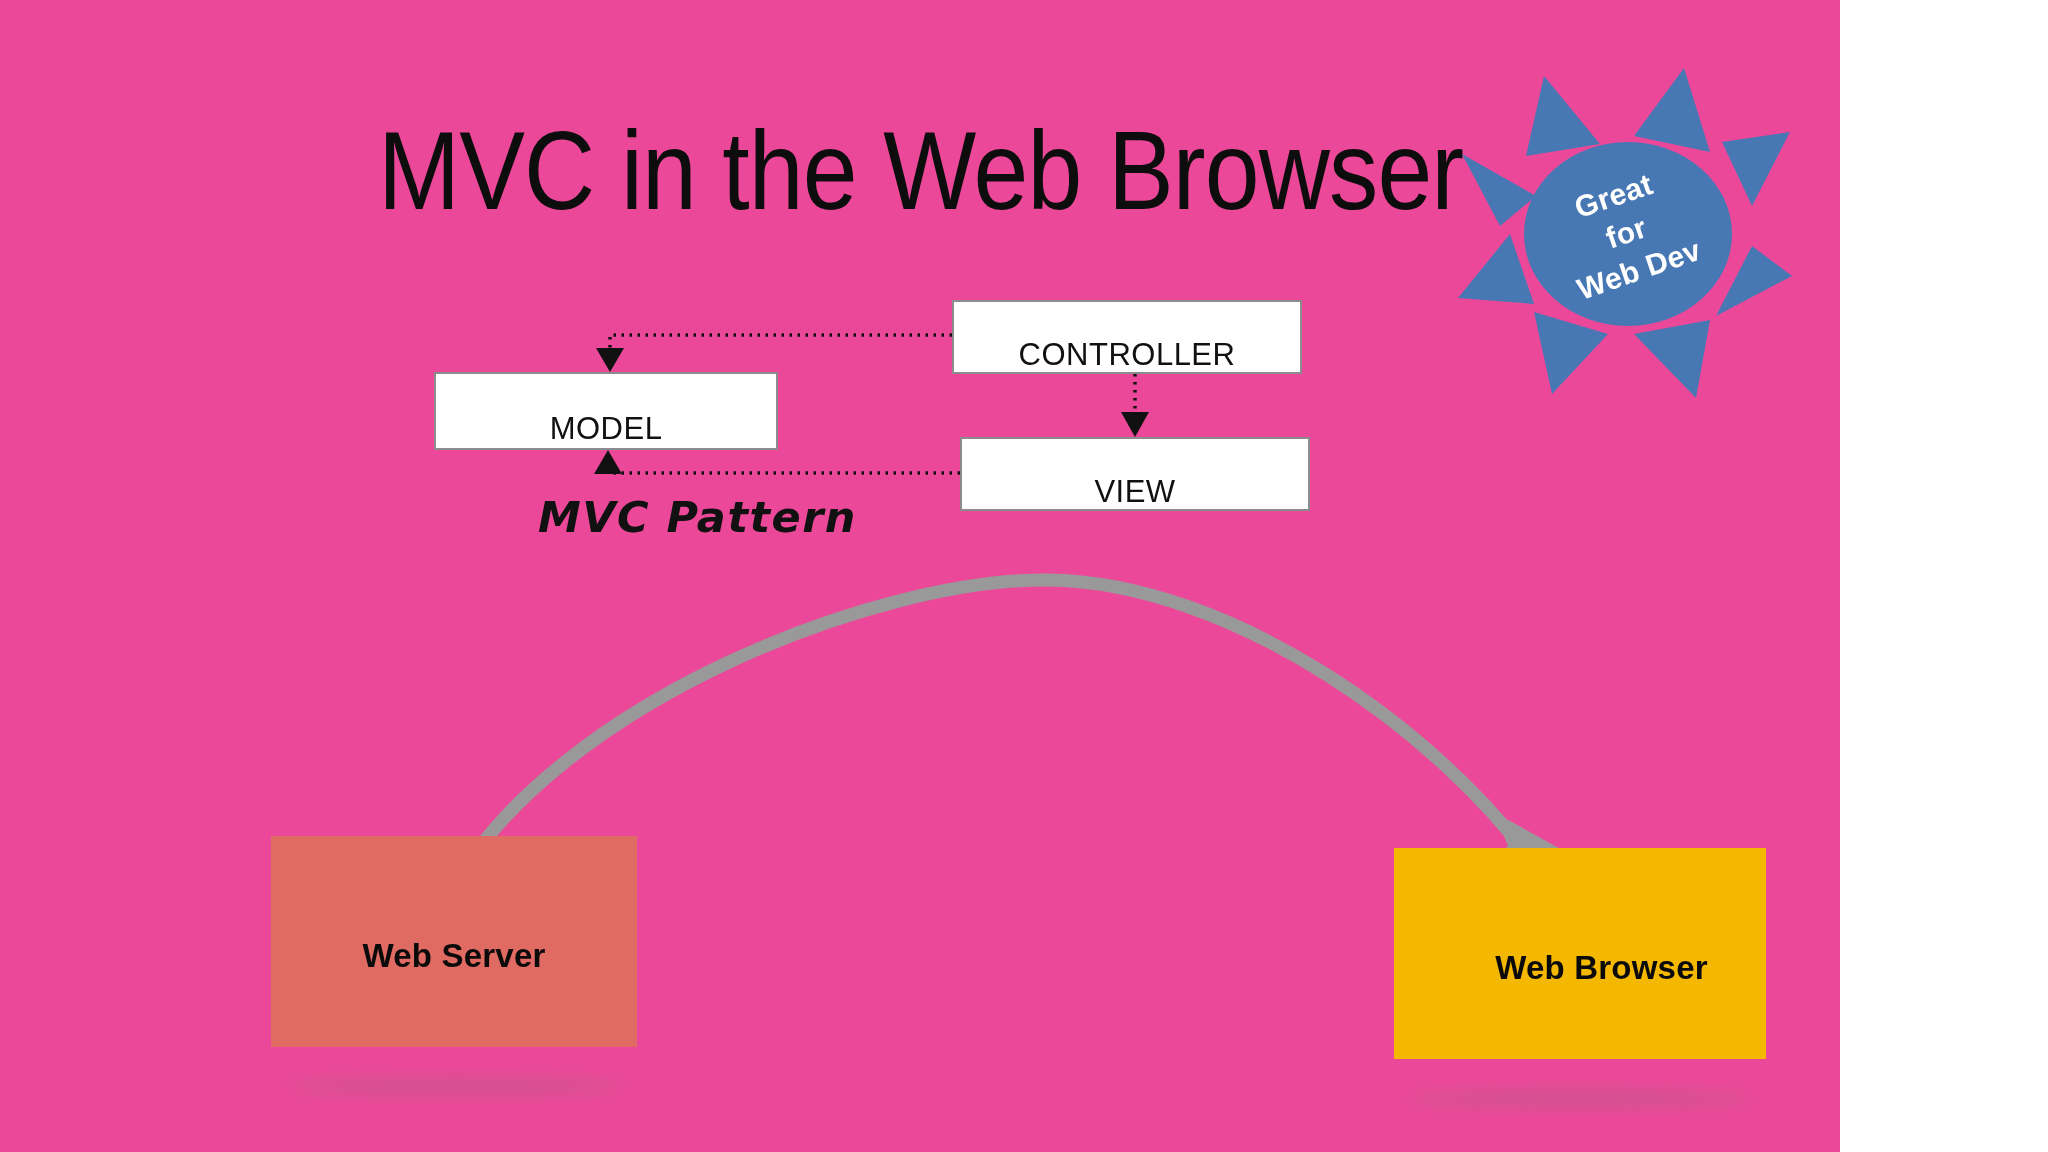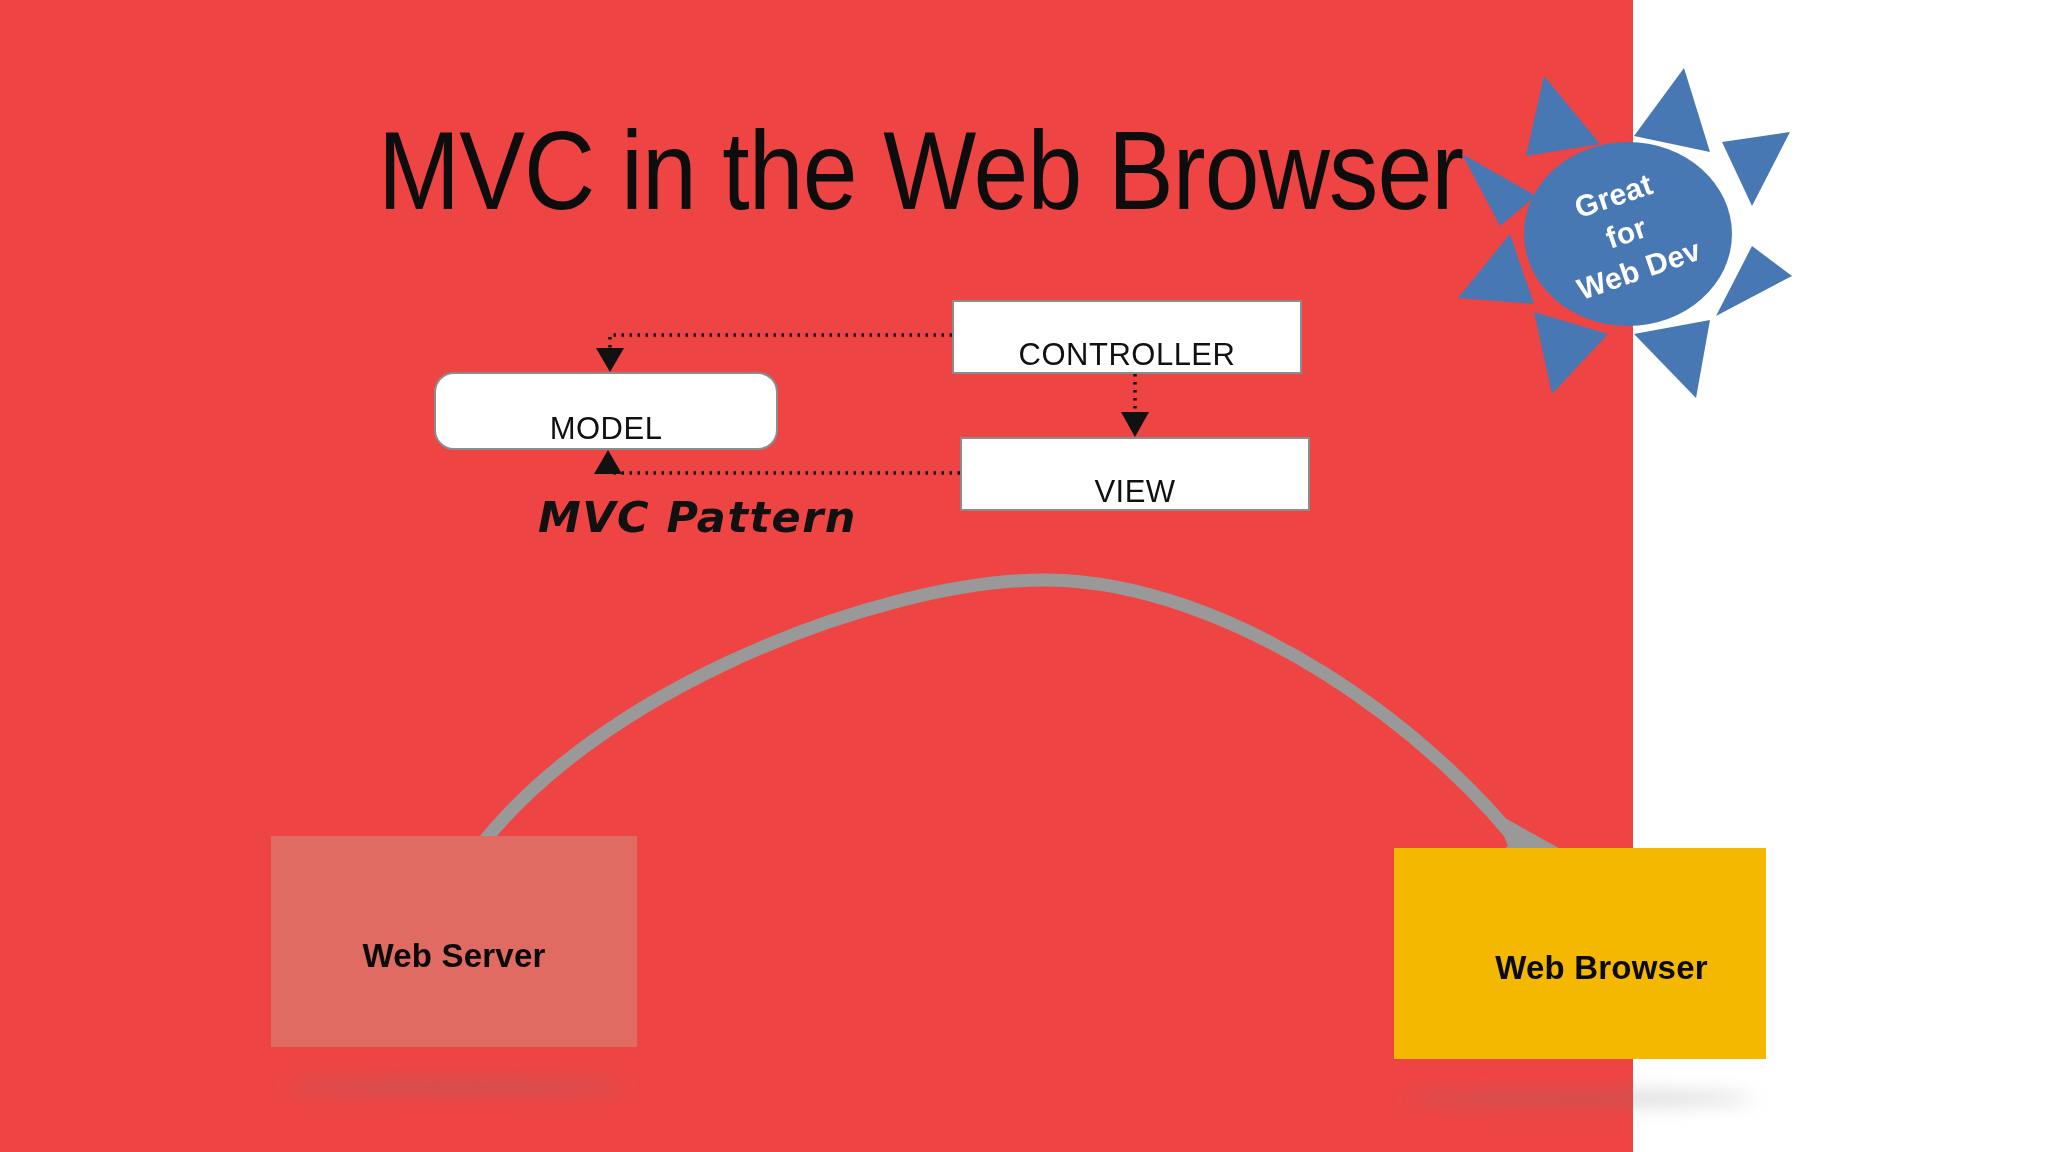--- a/index.html
+++ b/index.html
@@ -10,23 +10,23 @@
   }
   body {
     width: 2048px;
     height: 1152px;
     overflow: hidden;
     font-family: "Liberation Sans", sans-serif;
     position: relative;
   }
   #stage {
     position: relative;
-    width: 1633px;
+    width: 1840px;
     height: 1152px;
-    background: #ef4444;
+    background: #ec4899;
   }
 
   
   #page-title {
     position: absolute;
     left: 378px;
     top: 112px;
     font-family: "Liberation Sans", sans-serif;
     font-size: 112px;
     font-weight: 400;
@@ -184,21 +184,21 @@
       <path d="M 952 335 L 610 335 L 610 352" stroke="#111111" stroke-width="3.5" fill="none" stroke-dasharray="2.5 5.5" stroke-linecap="butt"></path>
       <polygon points="596,348 624,348 610,372" fill="#111111"></polygon>
 
       <path d="M 1135 374 L 1135 415" stroke="#111111" stroke-width="3.5" fill="none" stroke-dasharray="2.5 5.5" stroke-linecap="butt"></path>
       <polygon points="1121,412 1149,412 1135,437" fill="#111111"></polygon>
 
       <path d="M 960 473 L 608 473 L 608 470" stroke="#111111" stroke-width="3.5" fill="none" stroke-dasharray="2.5 5.5" stroke-linecap="butt"></path>
       <polygon points="594,474 622,474 608,450" fill="#111111"></polygon>
     </svg>
 
-    <div class="mvc-box" id="box-model" style="border-color: rgb(140, 140, 140); background: rgb(255, 255, 255); border-radius: 20px;">
+    <div class="mvc-box" id="box-model" style="border-color: rgb(140, 140, 140); background: rgb(255, 255, 255);">
       <span class="mvc-box-label">MODEL</span>
     </div>
 
     <div class="mvc-box" id="box-controller" style="border-color: rgb(140, 140, 140); background: rgb(255, 255, 255);">
       <span class="mvc-box-label">CONTROLLER</span>
     </div>
 
     <div class="mvc-box" id="box-view" style="border-color: rgb(140, 140, 140); background: rgb(255, 255, 255); text-align: right;">
       <span class="mvc-box-label">VIEW</span>
     </div>

